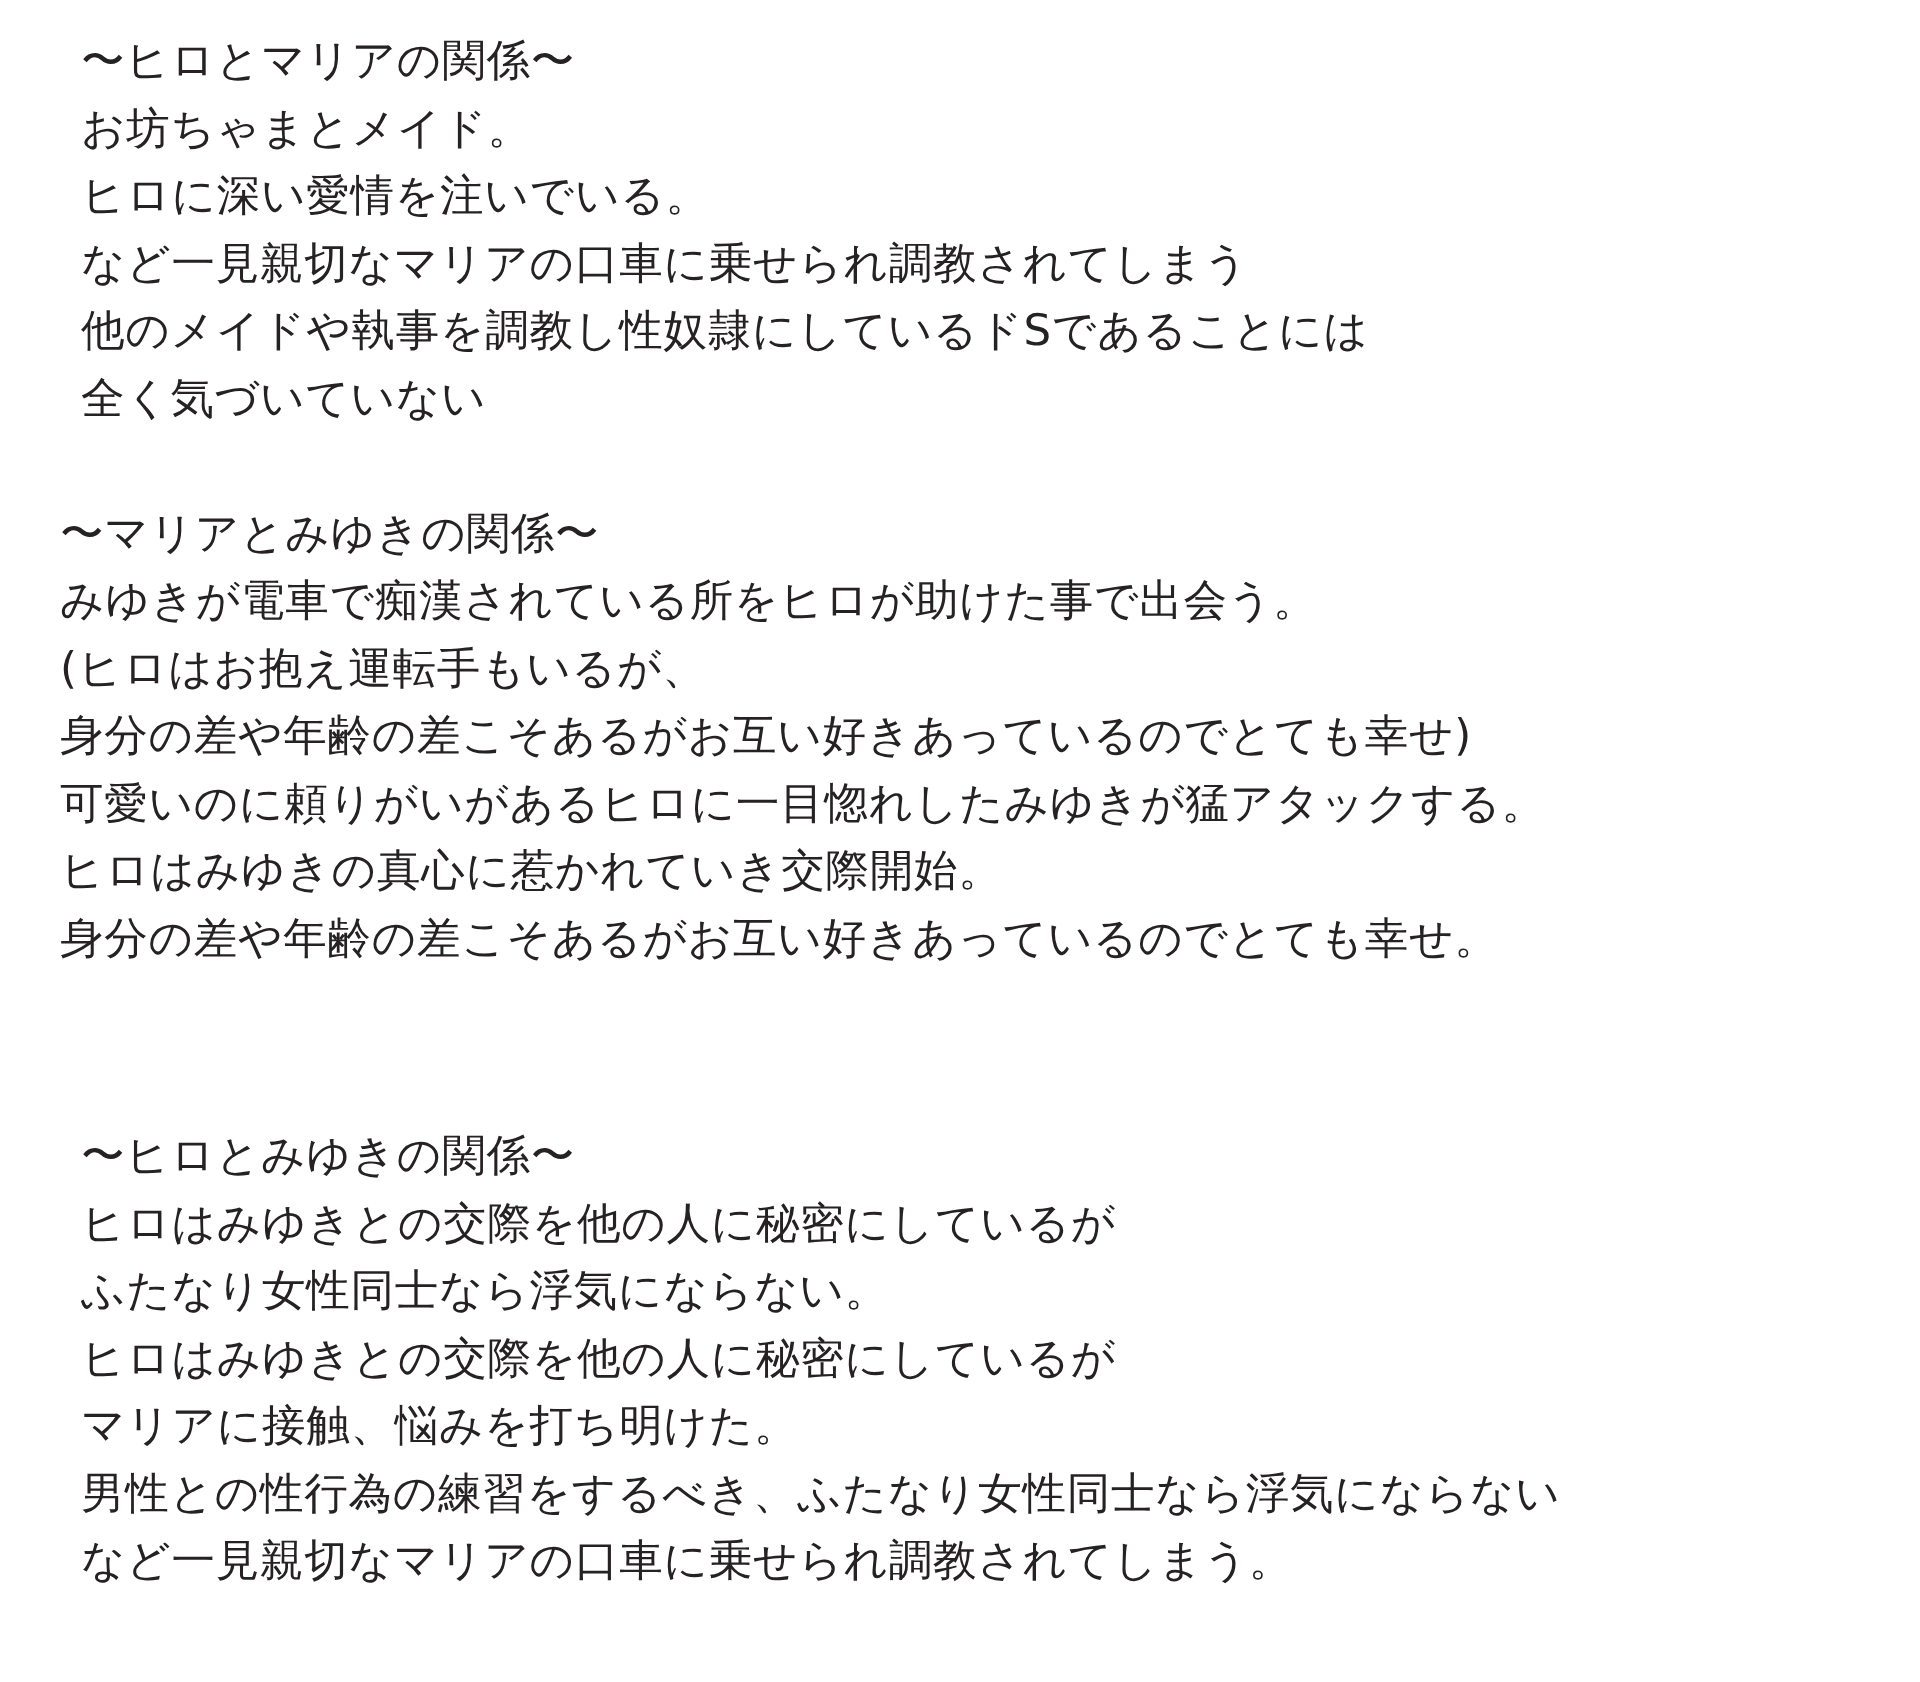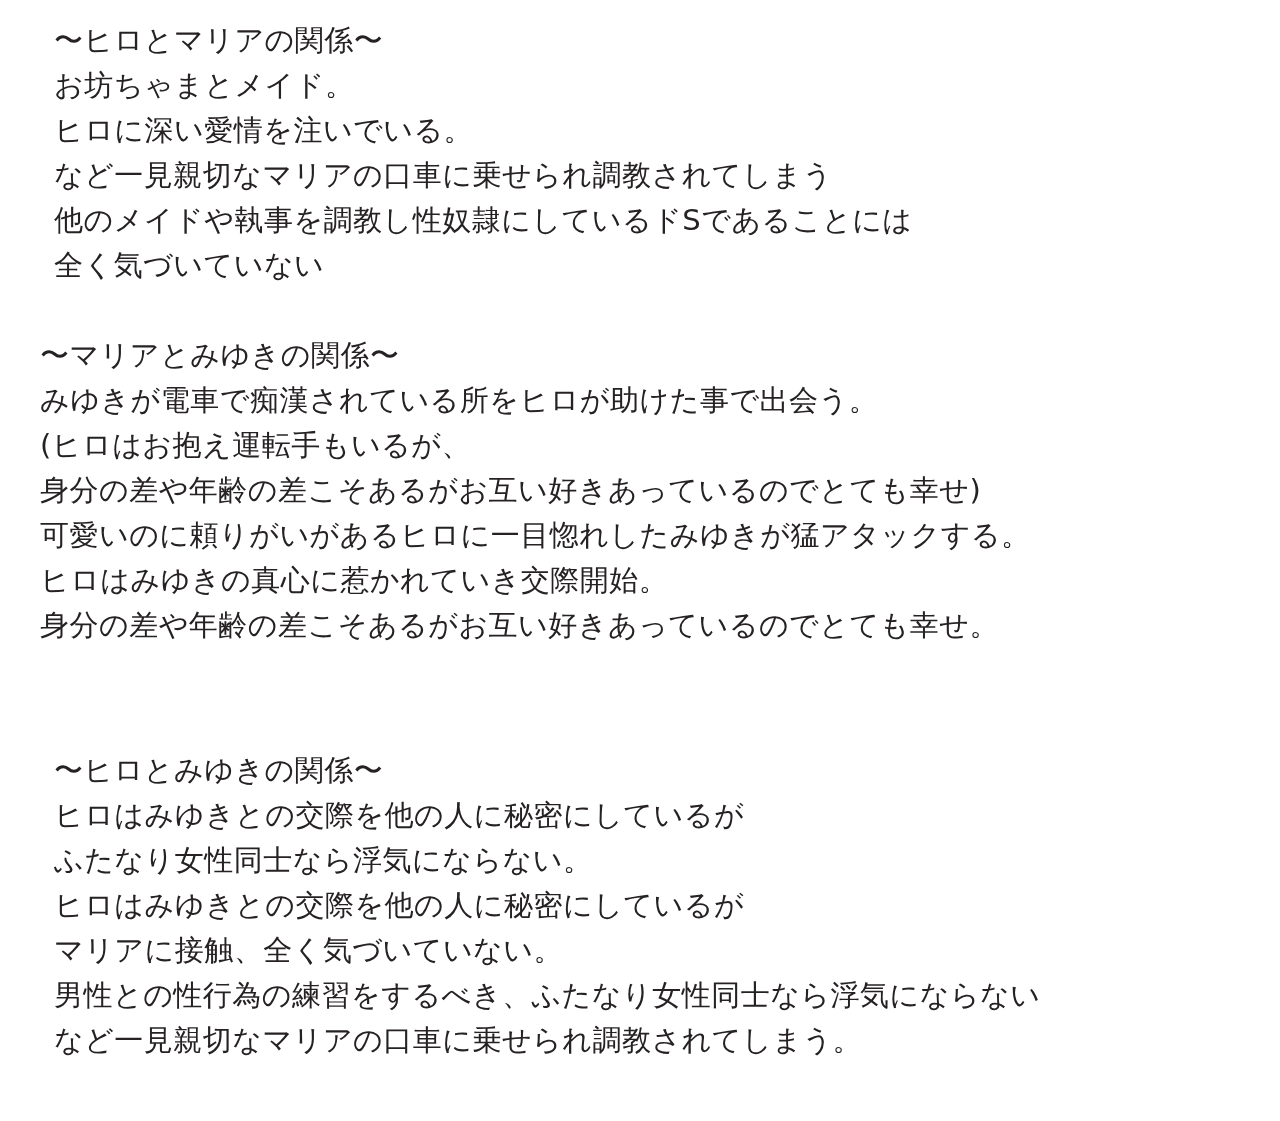--- a/index.html
+++ b/index.html
@@ -68,18 +68,18 @@
     <div class="line">身分の差や年齢の差こそあるがお互い好きあっているのでとても幸せ。</div>
   </div>
 
   <div class="gap-large"></div>
 
   <div class="block indent">
     <div class="line">〜ヒロとみゆきの関係〜</div>
     <div class="line">ヒロはみゆきとの交際を他の人に秘密にしているが</div>
     <div class="line">ふたなり女性同士なら浮気にならない。</div>
     <div class="line">ヒロはみゆきとの交際を他の人に秘密にしているが</div>
-    <div class="line">マリアに接触、全く気づいていない。</div>
+    <div class="line">マリアに接触、悩みを打ち明けた。</div>
     <div class="line">男性との性行為の練習をするべき、ふたなり女性同士なら浮気にならない</div>
     <div class="line">など一見親切なマリアの口車に乗せられ調教されてしまう。</div>
   </div>
 
 </div>
 
 </body></html>

